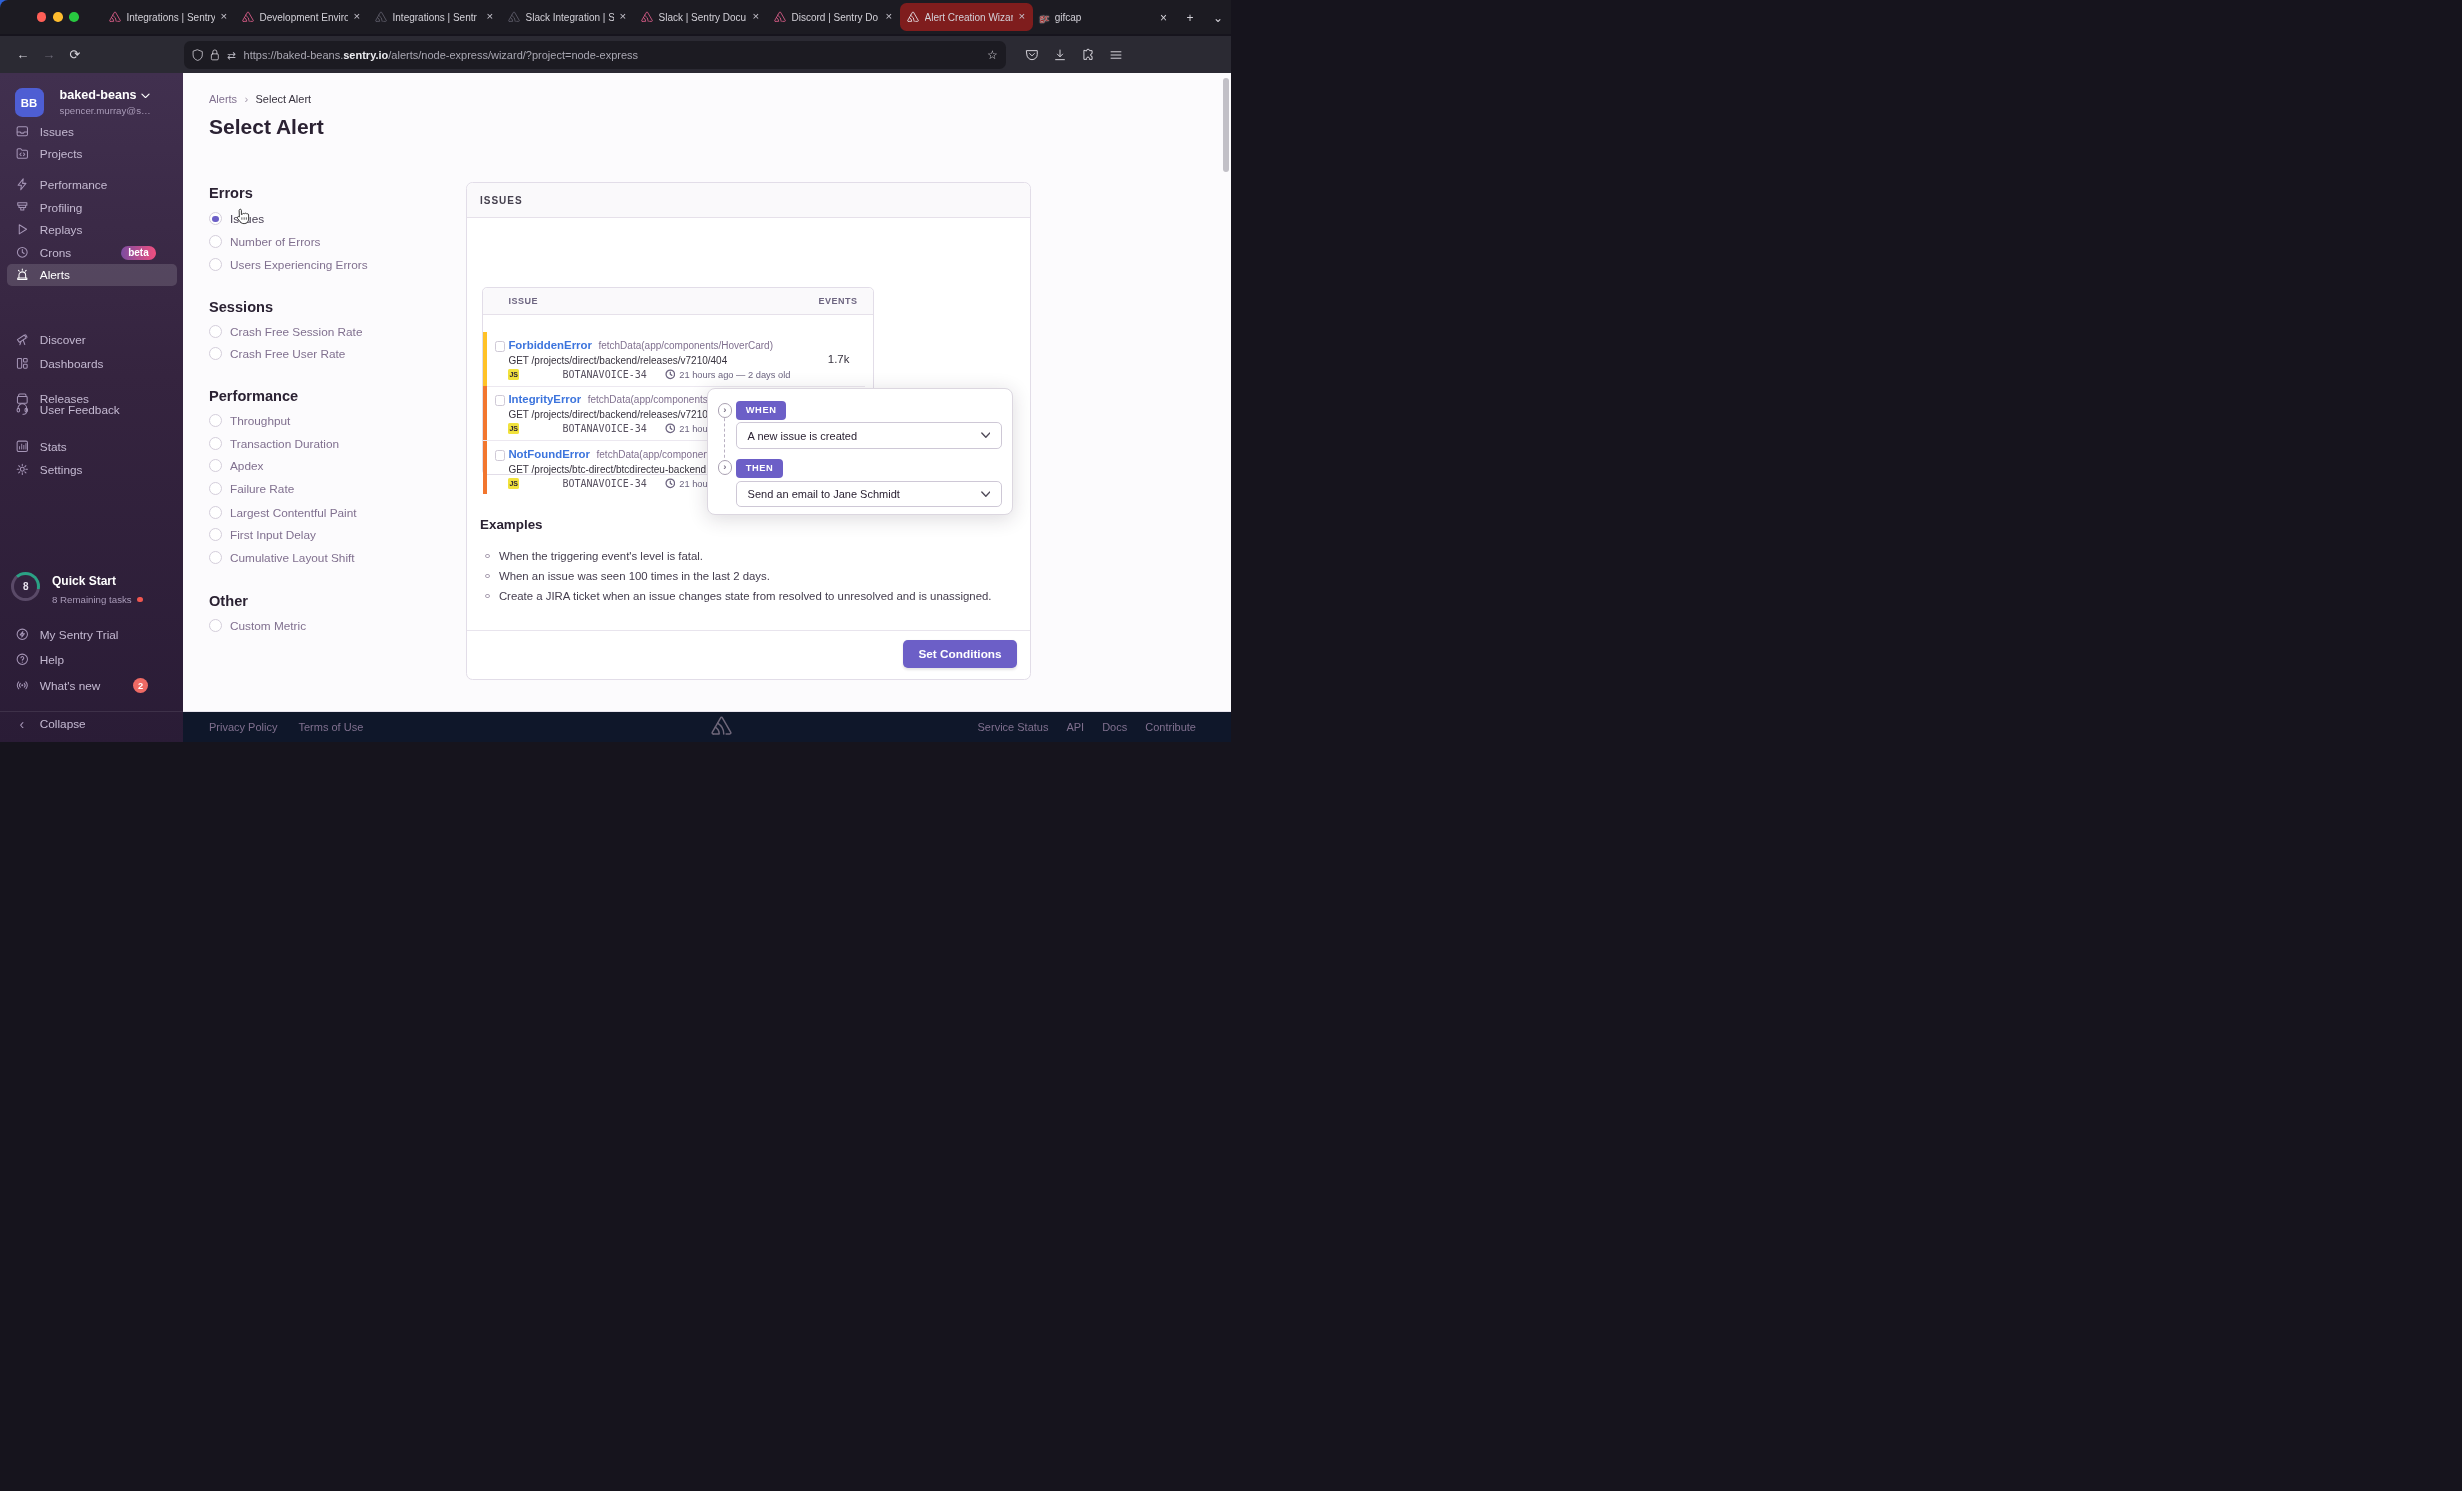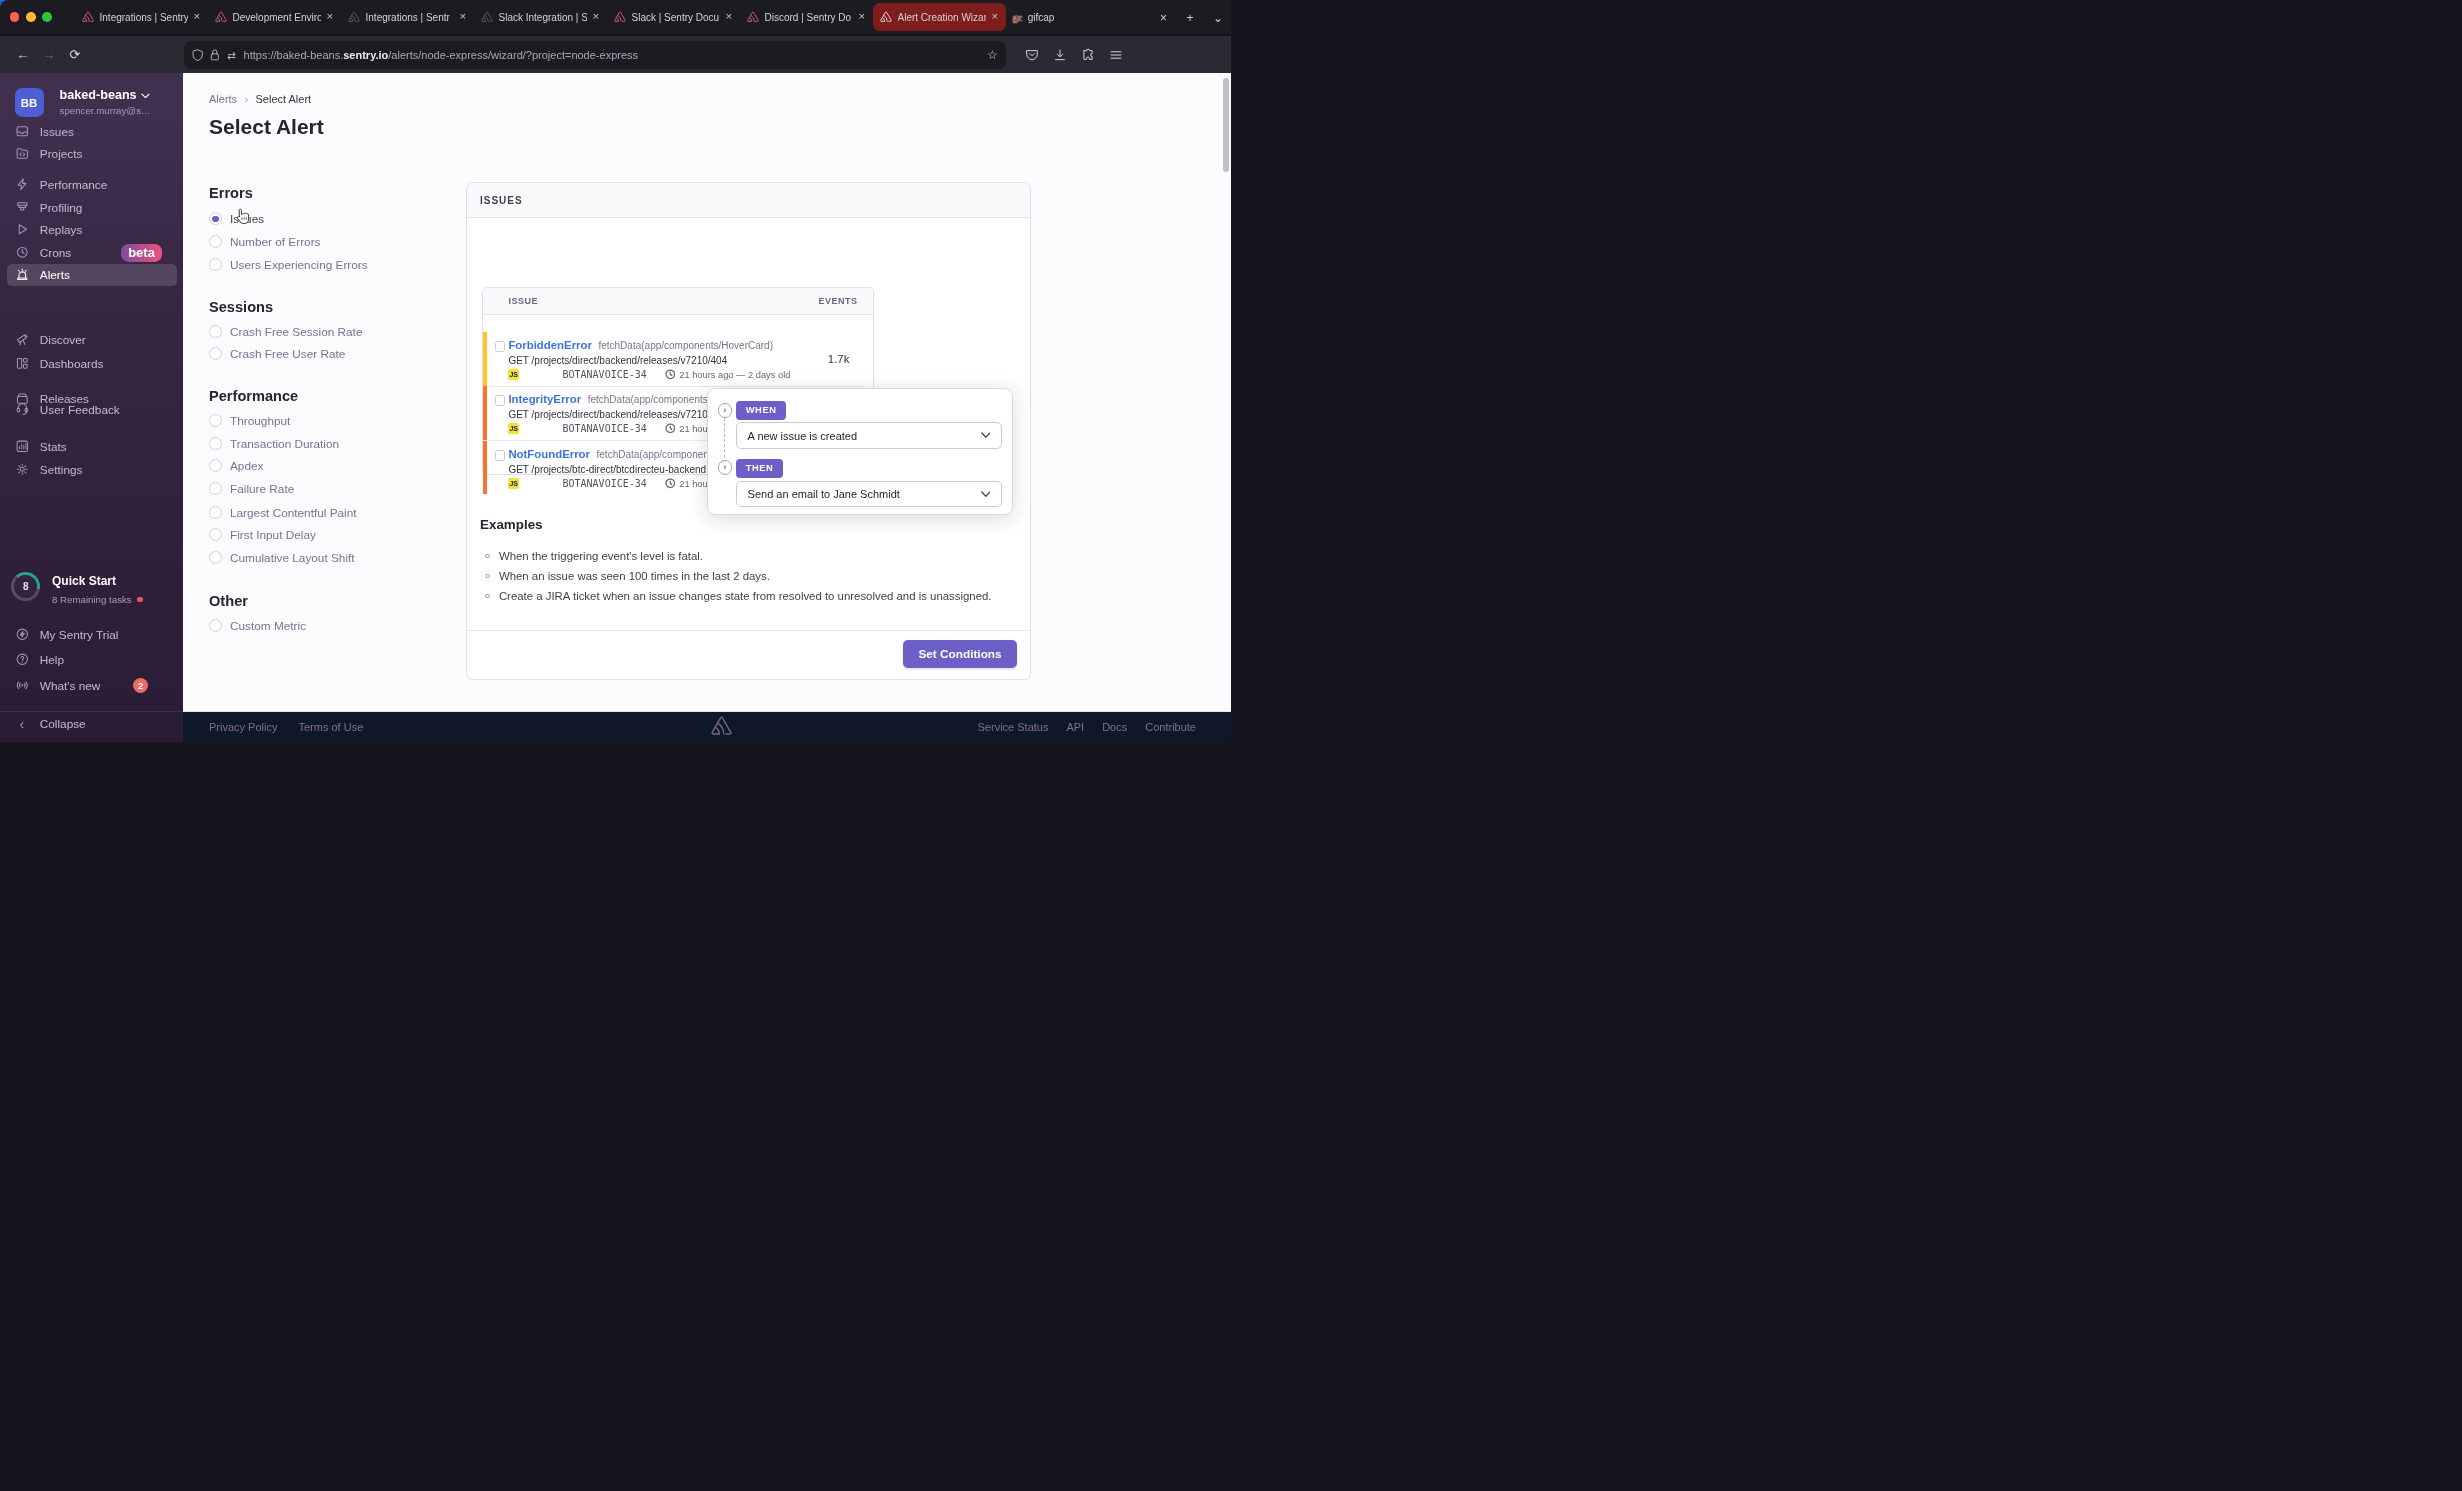--- a/index.html
+++ b/index.html
@@ -7,21 +7,21 @@
        font-family:"Liberation Sans","DejaVu Sans",sans-serif;background:#16141d;}
   svg{display:block;}
   .ni{stroke:currentColor;fill:none;stroke-width:1.7;stroke-linecap:round;stroke-linejoin:round;}
 
   
   #desktop-corner{position:absolute;left:0;top:0;width:32px;height:13px;background:#2e62d9;}
 
   
   #window{position:absolute;inset:0;}
   #tabbar{position:absolute;left:0;top:0;right:0;height:34px;background:#1c1b22;
-          border-top-left-radius:8px;display:flex;align-items:center;}
+          border-top-left-radius:8px;display:flex;align-items:center;padding-left:27px;}
   .traffic{display:flex;gap:6.5px;margin:0 11.4px 0 9.7px;}
   .traffic span{width:9.7px;height:9.7px;border-radius:50%;}
   .tl-red{background:#ff5f57}.tl-yellow{background:#febc2e}.tl-green{background:#28c840}
   #tabs{display:flex;align-items:center;height:36px;margin-left:11.4px;}
   .tab{width:133px;height:36px;display:flex;align-items:center;gap:5.7px;padding:0 7.3px;
        color:#d3d1d8;font-size:10px;box-sizing:border-box;}
   .tab .ttl{flex:1;white-space:nowrap;overflow:hidden;}
   .tab .tclose{color:#c5c3cc;font-size:11.4px;line-height:1;}
   .tab.active{background:#7f1d1d;border-radius:6.5px;height:28px;}
   .tab.gifcap-tab{width:97px;}
@@ -50,21 +50,21 @@
   .srow .nicon{width:14.6px;height:14.6px;color:#a595b6;flex:0 0 14.6px;}
   #org-row{position:absolute;left:14.6px;top:15.4px;display:flex;gap:16px;align-items:flex-start;}
   #org-avatar{width:29px;height:29px;border-radius:7.3px;background:#4e5ed3;color:#fff;
               display:flex;align-items:center;justify-content:center;font-size:11.4px;font-weight:700;}
   #org-name{color:#fff;font-weight:700;font-size:12.6px;display:flex;align-items:center;gap:4.9px;}
   #org-email{color:#a99bb8;font-size:9.7px;margin-top:2.4px;width:114px;overflow:hidden;white-space:nowrap;}
   #nav-active-pill{position:absolute;left:6.5px;right:6.5px;top:191px;height:22px;
                    background:rgba(255,255,255,.14);border-radius:4.9px;}
   .srow.active{color:#fff;}
   .srow.active .nicon{color:#fff;}
-  .beta-badge{background:linear-gradient(90deg,#7c4ca0,#ef4f7f);color:#fff;font-size:13px;
+  .beta-badge{background:linear-gradient(90deg,#7c4ca0,#ef4f7f);color:#fff;font-size:10px;
               font-weight:700;border-radius:7.3px;padding:1.6px 7.3px;margin-left:39px;}
   #qs-ring{position:absolute;left:11.4px;top:499px;width:29px;height:29px;border-radius:50%;
            background:conic-gradient(from -40deg,#2ba185 0 140deg,#5a4a68 140deg 360deg);
            display:flex;align-items:center;justify-content:center;}
   #qs-ring-inner{width:23px;height:23px;border-radius:50%;background:#33233f;color:#e8e3ee;
                  display:flex;align-items:center;justify-content:center;font-size:10px;font-weight:700;}
   #qs-title{position:absolute;left:52px;top:501px;color:#fff;font-size:12px;font-weight:700;}
   #qs-sub{position:absolute;left:52px;top:521px;color:#a99bb8;font-size:9.7px;display:flex;align-items:center;gap:5.7px;}
   #qs-sub .dot{width:5.7px;height:5.7px;border-radius:50%;background:#f0564f;display:inline-block;}
   .badge-red{position:absolute;left:133px;width:15.4px;height:15.4px;border-radius:50%;background:#ee6a64;

